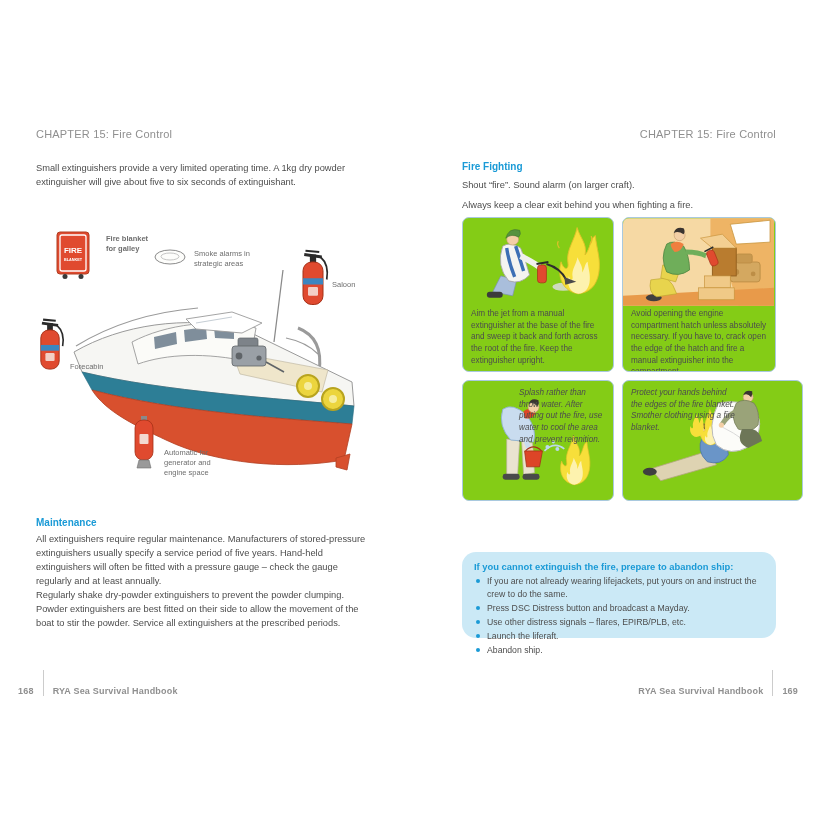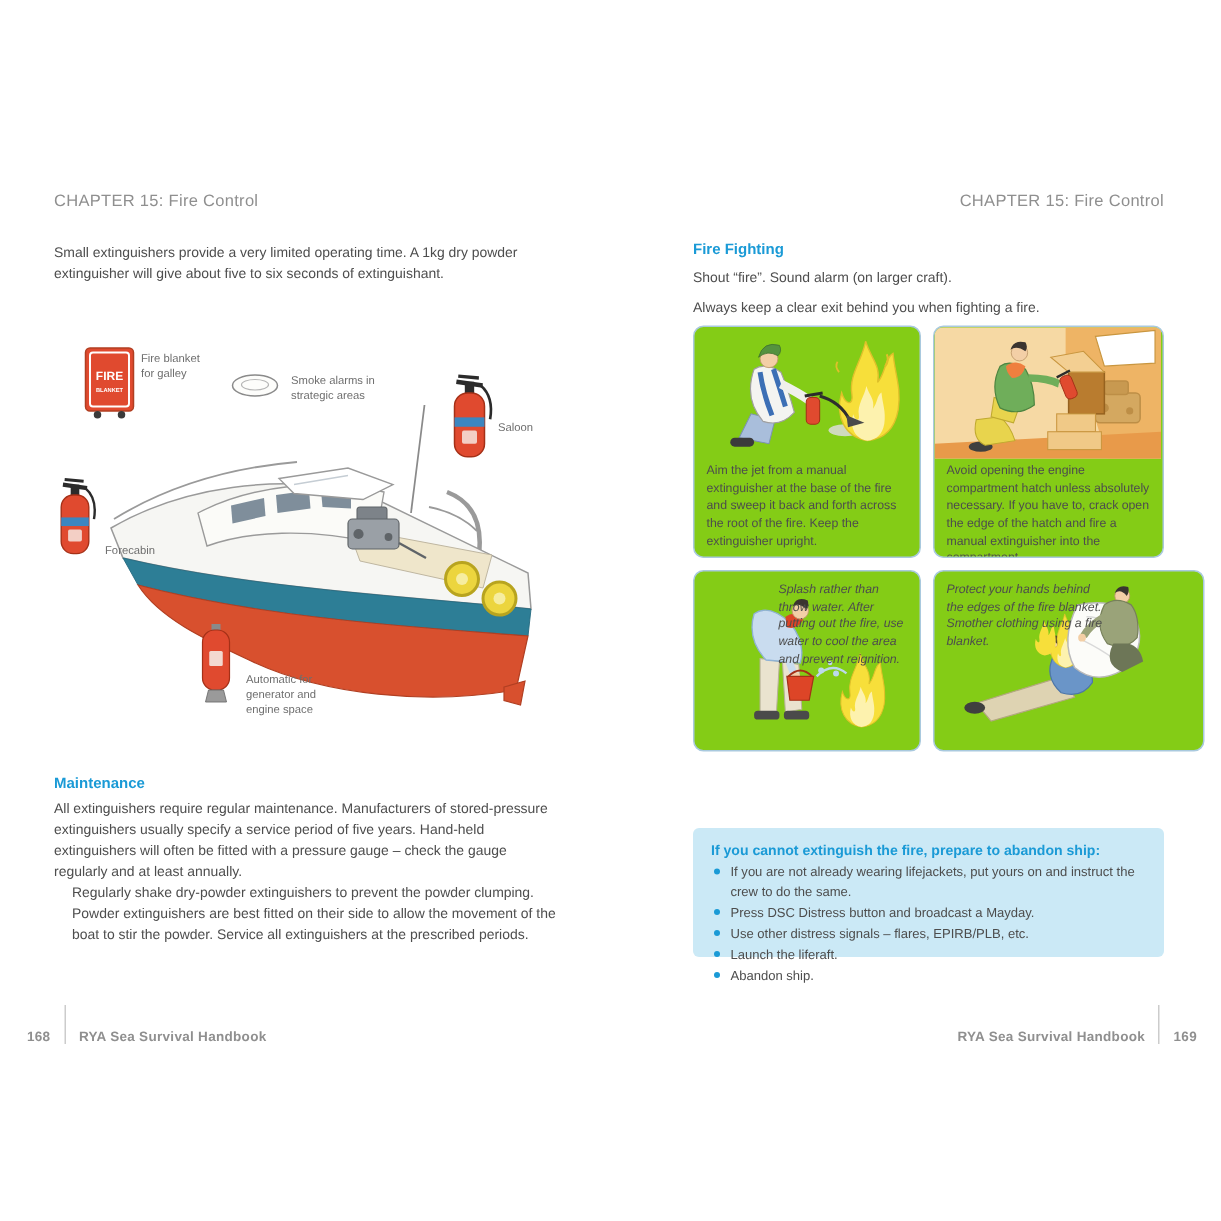--- a/index.html
+++ b/index.html
@@ -16,42 +16,42 @@
   .body-text{font-size:9.3px;color:#4d4d4d;line-height:1.5;margin:0;}
   .blue-head{font-size:10px;font-weight:bold;color:#1a9ad6;}
 
   .abs{position:absolute;}
 
   
   #left-intro{top:34px;left:0;width:330px;}
   #boat-illo{top:92px;left:0;width:354px;height:288px;}
   #maint-head{top:389px;left:0;}
   #maint-p1{top:405px;left:0;width:335px;}
-  #maint-p2{top:461px;left:0;width:335px;margin-left:12px;}
+  #maint-p2{top:461px;left:0;width:335px;}
 
   .diagram-label{position:absolute;font-size:7.5px;color:#6e6e6e;line-height:1.3;white-space:pre-line;}
 
   
   #ff-head{top:33px;left:0;}
   #ff-line1{top:51px;left:0;width:300px;}
   #ff-line2{top:71px;left:0;width:300px;}
 
   .panel{position:absolute;background:#84cc16;border:1.5px solid #a9c9de;border-radius:7px;box-sizing:border-box;overflow:hidden;}
   #panel-0{left:0;top:89px;width:152px;height:155px;}
   #panel-1{left:160px;top:89px;width:154px;height:155px;}
   #panel-2{left:0;top:252px;width:152px;height:121px;}
   #panel-3{left:160px;top:252px;width:181px;height:121px;}
   .panel-caption{font-size:8.2px;color:#4d4d4d;line-height:1.42;padding:2px 8px 6px 8px;}
   .caption-overlay{position:absolute;font-size:8.2px;color:#4d4d4d;line-height:1.42;font-style:italic;}
   #panel-2 .caption-overlay{right:6px;top:6px;width:88px;}
   #panel-3 .caption-overlay{left:8px;top:6px;width:108px;}
   .panel svg{display:block;}
 
   
-  #abandon-box{top:424px;left:0;width:314px;height:86px;background:#cbe9f6;border-radius:4px;box-sizing:border-box;padding:9px 12px 6px 12px;}
+  #abandon-box{top:424px;left:0;width:314px;height:86px;background:#cbe9f6;border-radius:14px;box-sizing:border-box;padding:9px 12px 6px 12px;}
   #abandon-title{font-size:9.4px;font-weight:bold;color:#1a9ad6;margin-bottom:3px;}
   .bullet-row{display:flex;align-items:flex-start;margin-bottom:1.5px;}
   .bullet-dot{flex:0 0 auto;width:4px;height:4px;border-radius:50%;background:#1a9ad6;margin:4px 7px 0 2px;}
   .bullet-text{font-size:8.7px;color:#4d4d4d;line-height:1.45;}
 
   
   .footer{position:absolute;top:672px;display:flex;align-items:flex-end;}
   .footer .fnum,.footer .ftitle{font-size:9px;font-weight:bold;color:#8f8f8f;letter-spacing:.2px;}
   .fdivider{width:1px;height:26px;background:#cccccc;margin:-2px 9px 0 9px;}
   #footer-left{left:18px;}
@@ -136,21 +136,21 @@
         <use href="#ext" transform="translate(14,110) scale(1.15)"></use>
 
         <g transform="translate(108,202)">
           <rect x="-3" y="-6" width="6" height="5" fill="#8a8a8a"></rect>
           <rect x="-9" y="-2" width="18" height="40" rx="8" fill="#e04a2f" stroke="#a53017" stroke-width="0.8"></rect>
           <rect x="-4.5" y="12" width="9" height="10" rx="1" fill="#f5e9e2" opacity="0.9"></rect>
           <path d="M-5,38 L5,38 L7,46 L-7,46 Z" fill="#9a9a9a" stroke="#6e6e6e" stroke-width="0.6"></path>
         </g>
       </svg>
 
-      <div class="diagram-label" style="left:58px;top:14px;">Fire blanket
+      <div class="diagram-label" style="left:70px;top:14px;font-weight:bold;">Fire blanket
 for galley</div>
       <div class="diagram-label" style="left:158px;top:29px;">Smoke alarms in
 strategic areas</div>
       <div class="diagram-label" style="left:296px;top:60px;">Saloon</div>
       <div class="diagram-label" style="left:34px;top:142px;">Forecabin</div>
       <div class="diagram-label" style="left:128px;top:228px;">Automatic for
 generator and
 engine space</div>
     </div>
 

